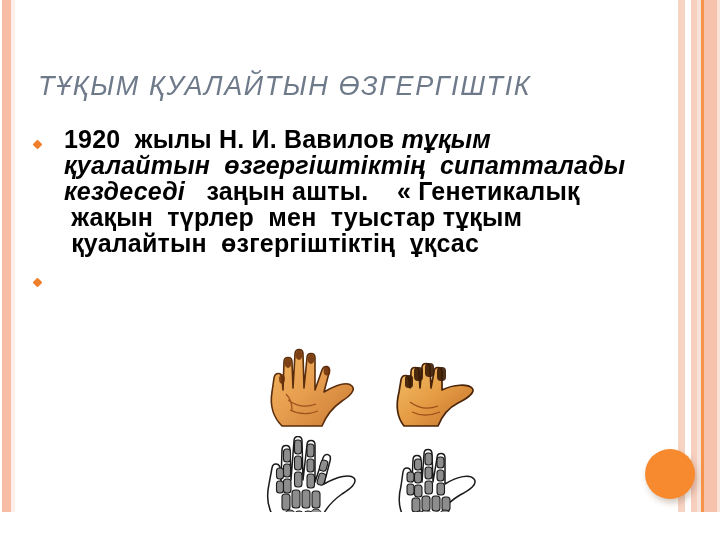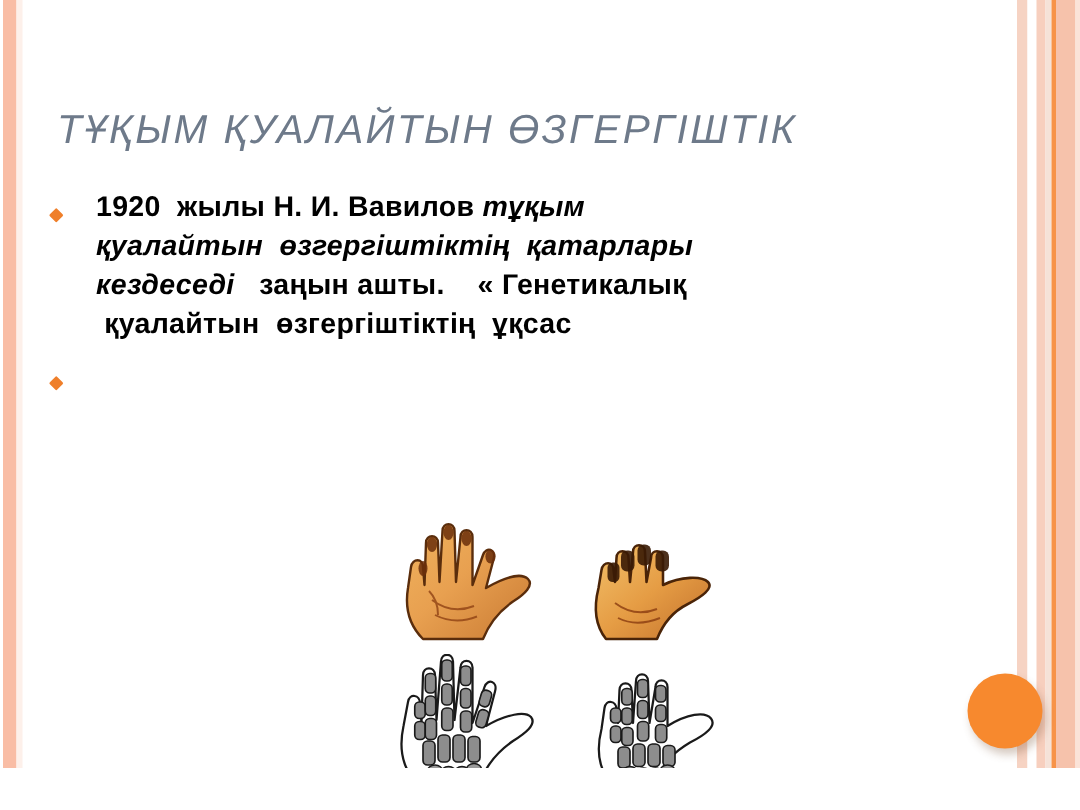--- a/index.html
+++ b/index.html
@@ -83,21 +83,21 @@
   .bullet-mark i {
     display: inline-block;
     width: 7px;
     height: 7px;
     background: #ef7f2a;
     transform: rotate(45deg);
     border-radius: 1px;
   }
   .bullet-text {
     flex: 1 1 auto;
-    font-size: 19px;
+    font-size: 25px;
     line-height: 26px;
     font-weight: bold;
     color: #000000;
     letter-spacing: 0.2px;
   }
   .bullet-text .em {
     font-style: italic;
     font-weight: bold;
   }
   .nowrapline { display: block; white-space: pre; }
@@ -133,22 +133,23 @@
   <div id="accent-circle"></div>
 
   <div id="title">ТҰҚЫМ  ҚУАЛАЙТЫН   ӨЗГЕРГІШТІК</div>
 
   <div id="body-block">
 
     <div class="bullet-row">
       <div class="bullet-mark"><i></i></div>
       <div class="bullet-text">
         <span class="nowrapline"><span>1920  жылы Н. И. Вавилов </span><span class="em">тұқым</span></span>
-        <span class="nowrapline"><span class="em">қуалайтын  өзгергіштіктің  қатарлары</span></span>
+        <span class="nowrapline"><span class="em">қуалайтын  өзгергіштіктің  сипатталады</span></span>
         <span class="nowrapline"><span class="em">кездеседі</span><span>   заңын ашты.    « Генетикалық</span></span>
+        <span class="nowrapline"><span> жақын  түрлер  мен  туыстар тұқым</span></span>
         <span class="nowrapline"><span> қуалайтын  өзгергіштіктің  ұқсас</span></span>
       </div>
     </div>
 
     <div class="bullet-row">
       <div class="bullet-mark"><i></i></div>
       <div class="bullet-text">
       </div>
     </div>
 

